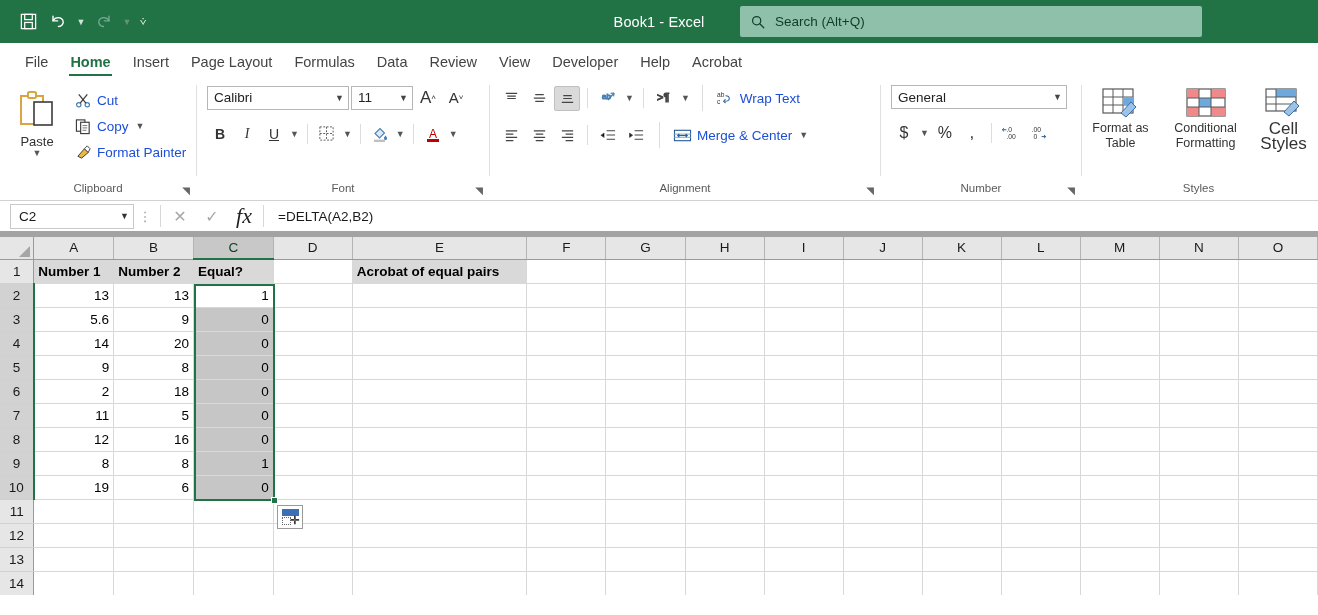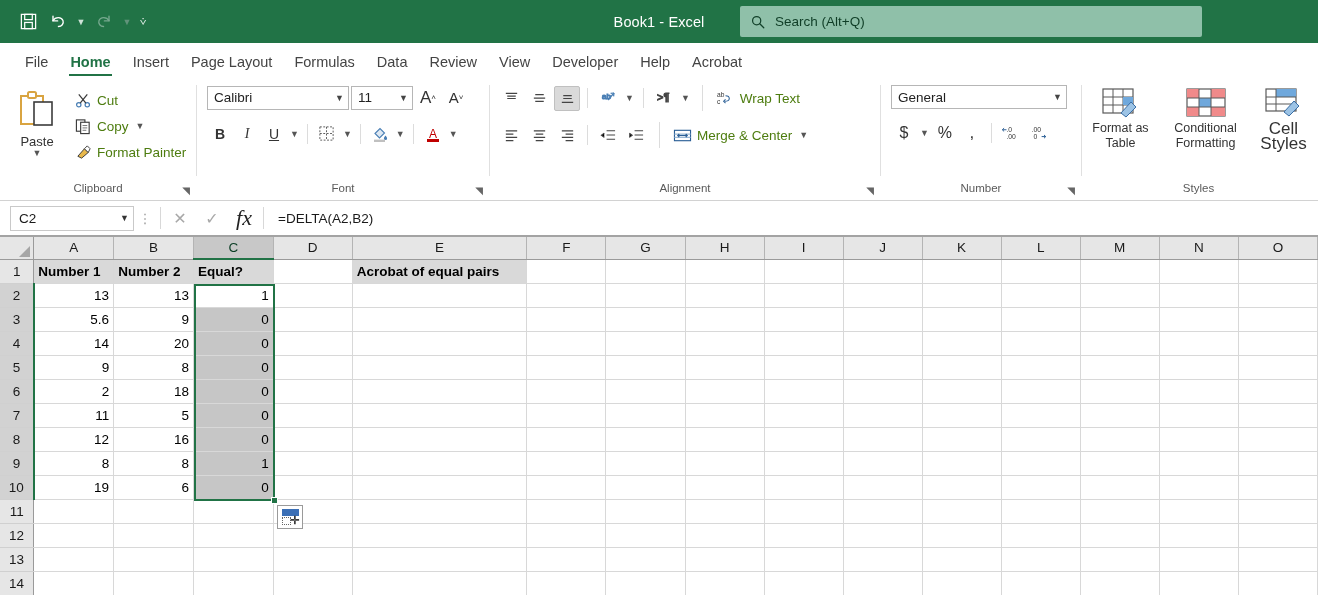--- a/index.html
+++ b/index.html
@@ -77,42 +77,42 @@
   }
 
   .big-btn {
     width: 62px; display: flex; flex-direction: column; align-items: center;
     padding-top: 4px; color: #333;
   }
   .big-btn .lbl { font-size: 13px; margin-top: 3px; }
   .big-btn .caret { font-size: 9px; color:#555; margin-top:-1px; }
 
   .sm-row { display: flex; align-items: center; height: 26px; gap: 5px; padding: 0 3px; }
-  .sm-row .lbl { font-size: 13.5px; color: #4d7c0f; }
+  .sm-row .lbl { font-size: 13.5px; color: #1d4ed8; }
   .ico { display: inline-flex; align-items: center; justify-content: center; }
   .caret-sm { font-size: 9px; color: #555; padding: 0 2px; }
 
   .combo {
     border: 1px solid #b6b6b6; background:#fff; height: 24px;
     display: flex; align-items: center; padding: 0 4px 0 6px;
     font-size: 13.5px; color: #222;
   }
   .combo .cv { flex: 1; white-space: nowrap; overflow: hidden; }
   .combo .cc { font-size: 9px; color:#444; padding-left: 4px; }
 
   .icon-btn {
     width: 26px; height: 25px; display:flex; align-items:center; justify-content:center;
     color:#333; font-size: 14px; border-radius: 2px;
   }
   .icon-btn.sel { background:#dadada; border:1px solid #c0c0c0; }
 
   
   .formulabar {
     height: 36px; display: flex; align-items: center; background:#fff;
-    border-bottom: 2px solid #a3a3a3; padding: 0 4px;
+    border-bottom: 6px solid #a3a3a3; padding: 0 4px;
   }
   .namebox {
     width: 124px; height: 25px; margin-left: 6px; border: 1px solid #c9c9c9;
     background:#fff; display:flex; align-items:center; padding: 0 4px 0 8px;
     font-size: 13.5px; color:#1a1a1a;
   }
   .namebox .nv { flex:1; }
   .namebox .nc { font-size: 9px; color:#333; }
   .fb-dots { width: 22px; text-align:center; color:#9a9a9a; font-size: 13px; letter-spacing:0; }
   .fb-btns { display:flex; align-items:center; gap: 2px; }

